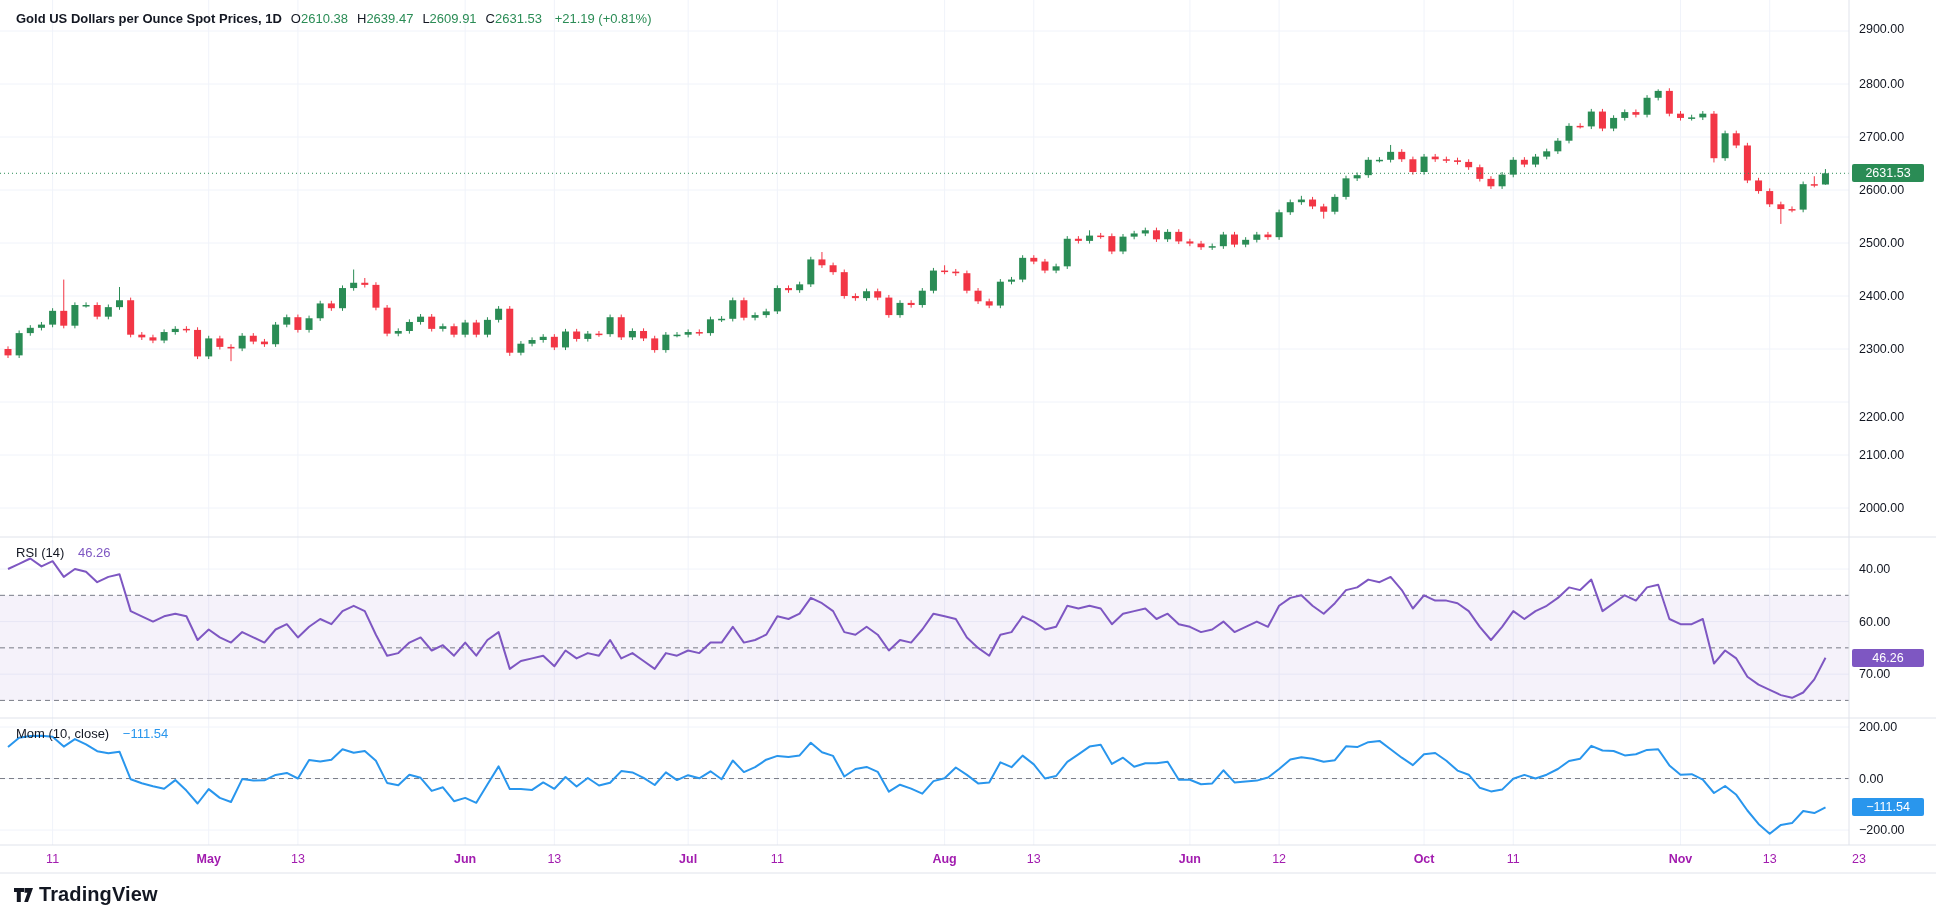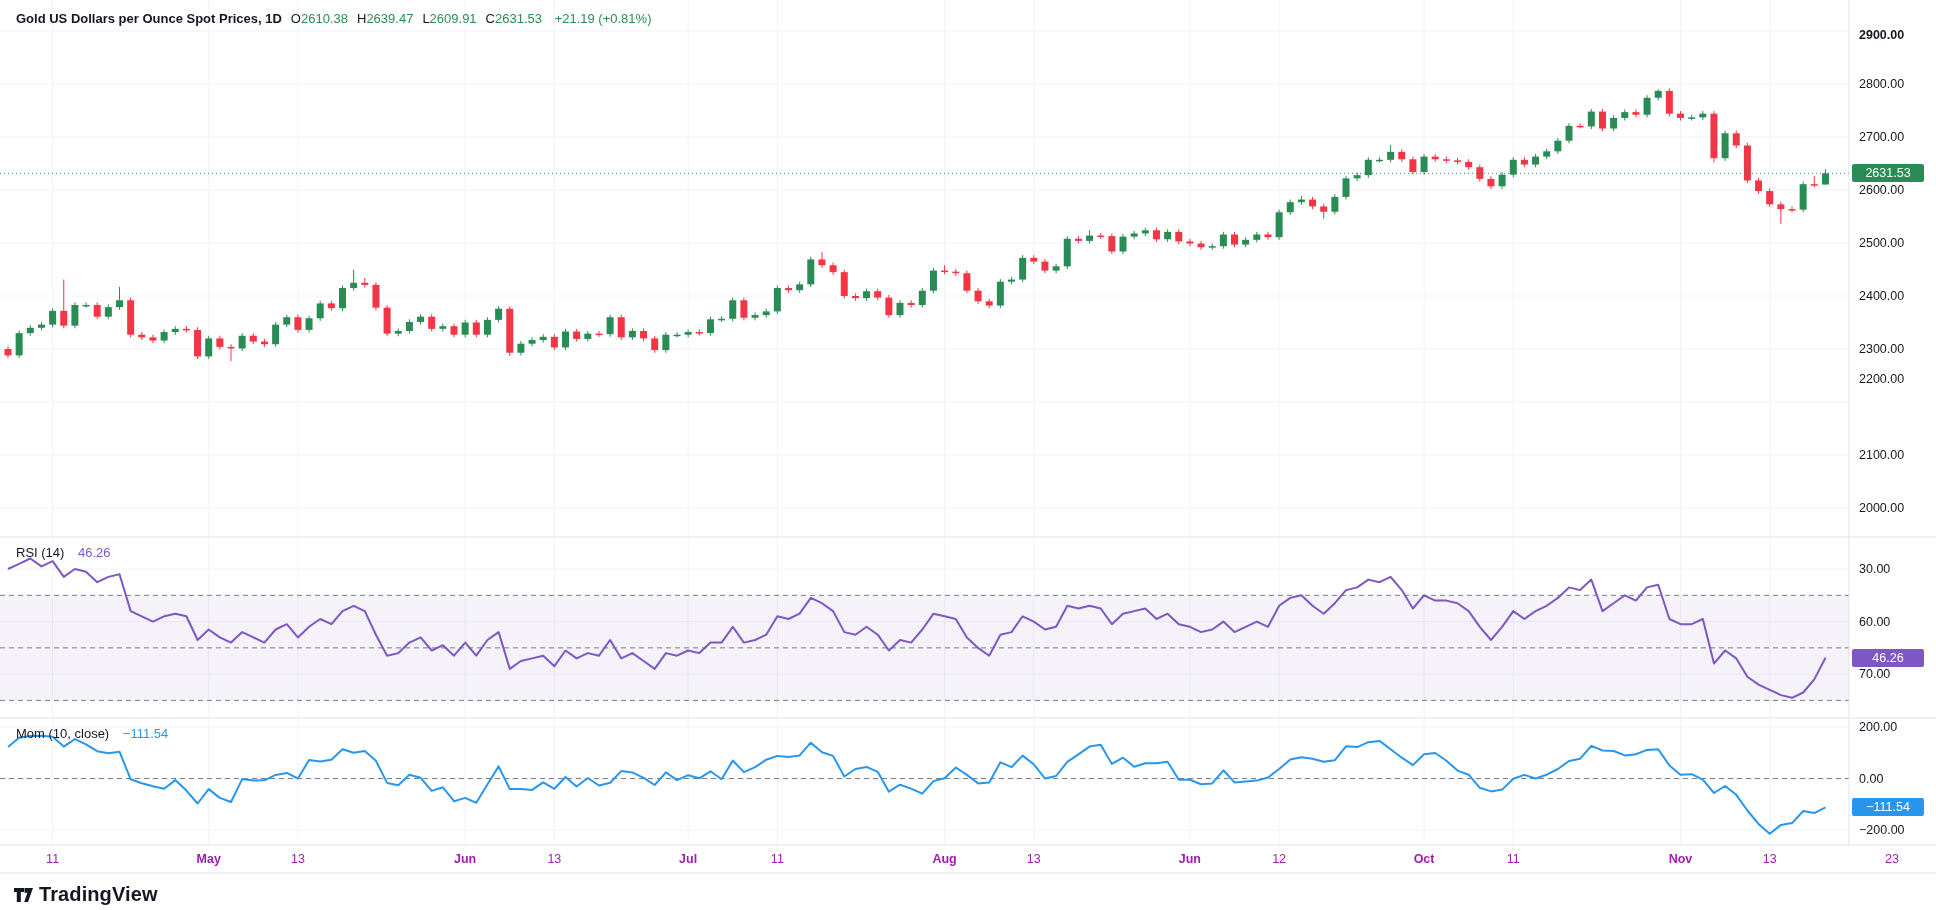--- a/index.html
+++ b/index.html
@@ -406,31 +406,31 @@
     <span>RSI (14)</span>
     <span style="margin-left: 10px; color: rgb(126, 87, 194);">46.26</span>
   </div>
 
   <div class="row-label" style="top:726px;">
     <span>Mom (10, close)</span>
     <span style="margin-left: 10px; color: rgb(41, 150, 237);">−111.54</span>
   </div>
 
   <div id="price-axis">
-      <div class="axis-label" style="top: 27px; font-weight: bold;">2900.00</div>
+      <div class="axis-label" style="top: 21px;">2900.00</div>
       <div class="axis-label" style="top: 76.0056px;">2800.00</div>
       <div class="axis-label" style="top: 129.006px;">2700.00</div>
       <div class="axis-label" style="top: 182.006px;">2600.00</div>
       <div class="axis-label" style="top: 235.007px;">2500.00</div>
       <div class="axis-label" style="top: 288.007px;">2400.00</div>
       <div class="axis-label" style="top: 341.008px; text-align: right;">2300.00</div>
-      <div class="axis-label" style="top: 371px; text-align: center;">2200.00</div>
+      <div class="axis-label" style="top: 409px; text-align: center;">2200.00</div>
       <div class="axis-label" style="top: 447.008px;">2100.00</div>
       <div class="axis-label" style="top: 500.009px;">2000.00</div>
-      <div class="axis-label" style="top: 561.049px;">30.00</div>
+      <div class="axis-label" style="top: 561.049px;">40.00</div>
       <div class="axis-label" style="top: 613.589px;">60.00</div>
       <div class="axis-label" style="top: 666.129px;">70.00</div>
       <div class="axis-label" style="top: 719.016px;">200.00</div>
       <div class="axis-label" style="top: 770.538px;">0.00</div>
       <div class="axis-label" style="top: 822.059px;">−200.00</div>
     </div>
   <div id="time-axis">
       <div class="time-label" style="left: 52.6px;">11</div>
       <div class="time-label bold" style="left: 208.7px;">May</div>
       <div class="time-label" style="left: 297.9px;">13</div>
@@ -439,21 +439,21 @@
       <div class="time-label bold" style="left: 688.15px;">Jul</div>
       <div class="time-label" style="left: 777.35px;">11</div>
       <div class="time-label bold" style="left: 944.6px;">Aug</div>
       <div class="time-label" style="left: 1033.8px;">13</div>
       <div class="time-label bold" style="left: 1189.9px;">Jun</div>
       <div class="time-label" style="left: 1279.1px;">12</div>
       <div class="time-label bold" style="left: 1424.05px;">Oct</div>
       <div class="time-label" style="left: 1513.25px;">11</div>
       <div class="time-label bold" style="left: 1680.5px;">Nov</div>
       <div class="time-label" style="left: 1769.7px;">13</div>
-      <div class="time-label" style="left: 1858.9px; margin-left: 33px;">23</div>
+      <div class="time-label" style="left: 1858.9px;">23</div>
     </div>
 
   <div class="badge" id="price-badge" style="top: 164.295px; background: rgb(42, 140, 85);">2631.53</div>
   <div class="badge" id="rsi-badge" style="top: 648.684px; background: rgb(126, 87, 194);">46.26</div>
   <div class="badge" id="mom-badge" style="top: 798.271px; background: rgb(41, 150, 237);">−111.54</div>
 
   <div id="logo">
     <svg width="19" height="14" viewBox="0 0 19 14">
       <path d="M0 0 h10 v4 h-3.2 v10 h-4 V4 H0 Z" fill="#131722"></path>
       <path d="M10.5 0 h4.2 l4.3 0 -5 14 h-3.8 l3.2-9.3 -2.9 0 Z" fill="#131722"></path>

